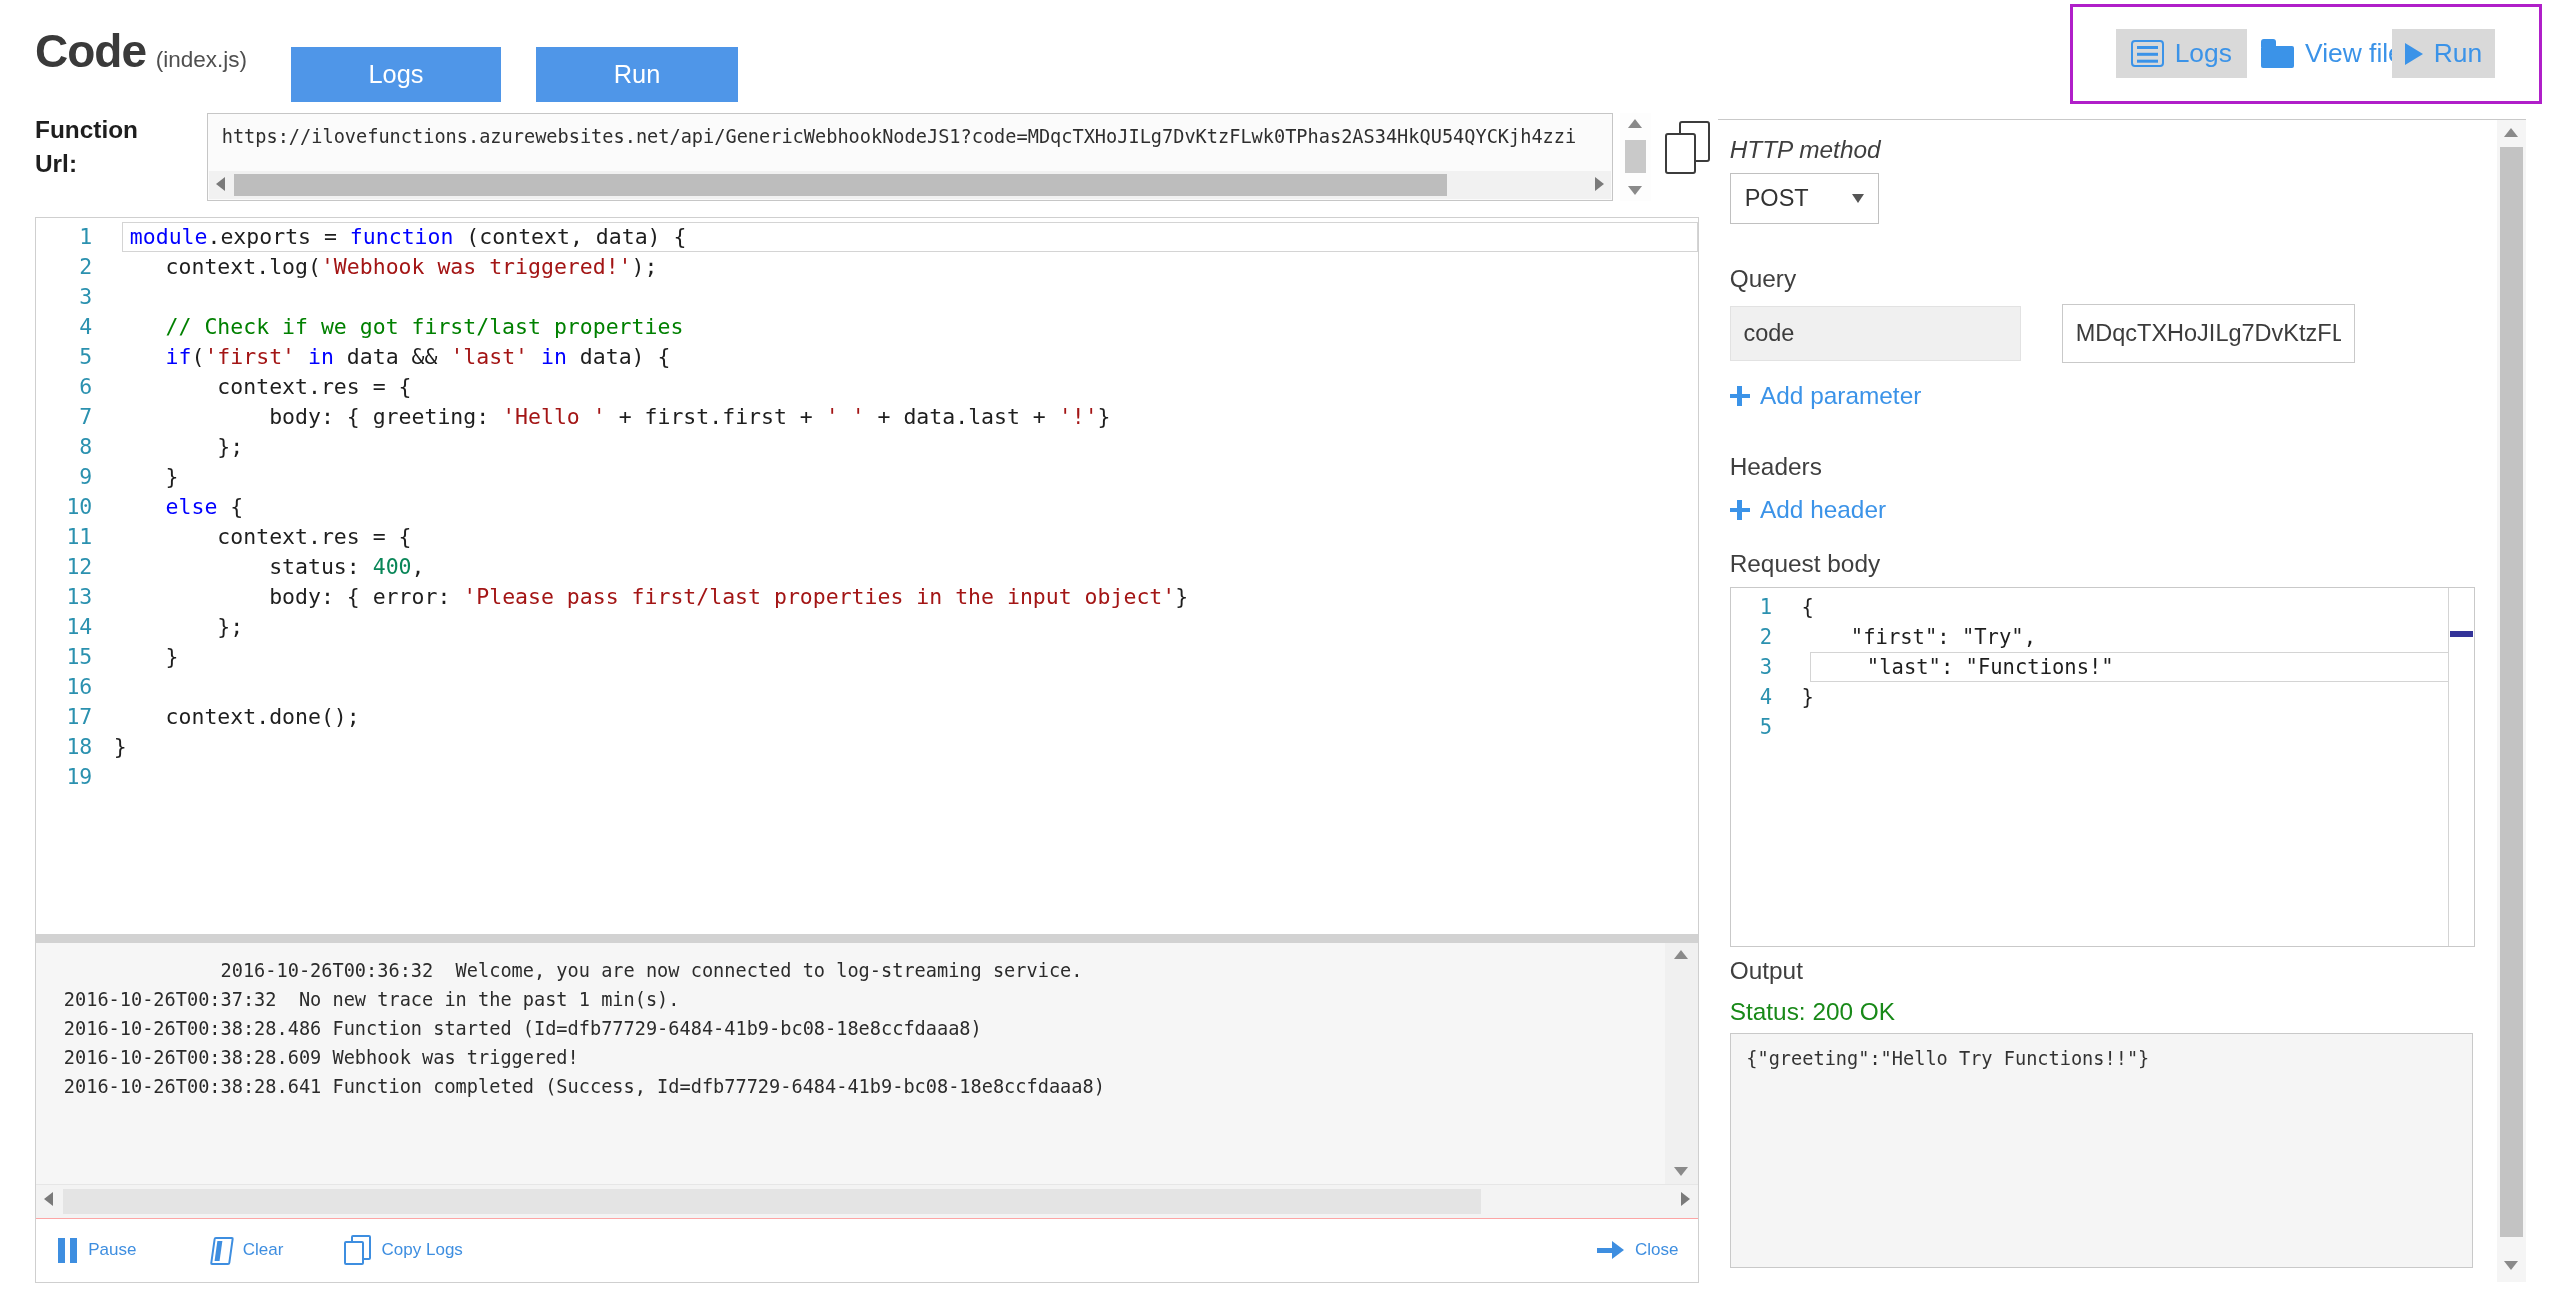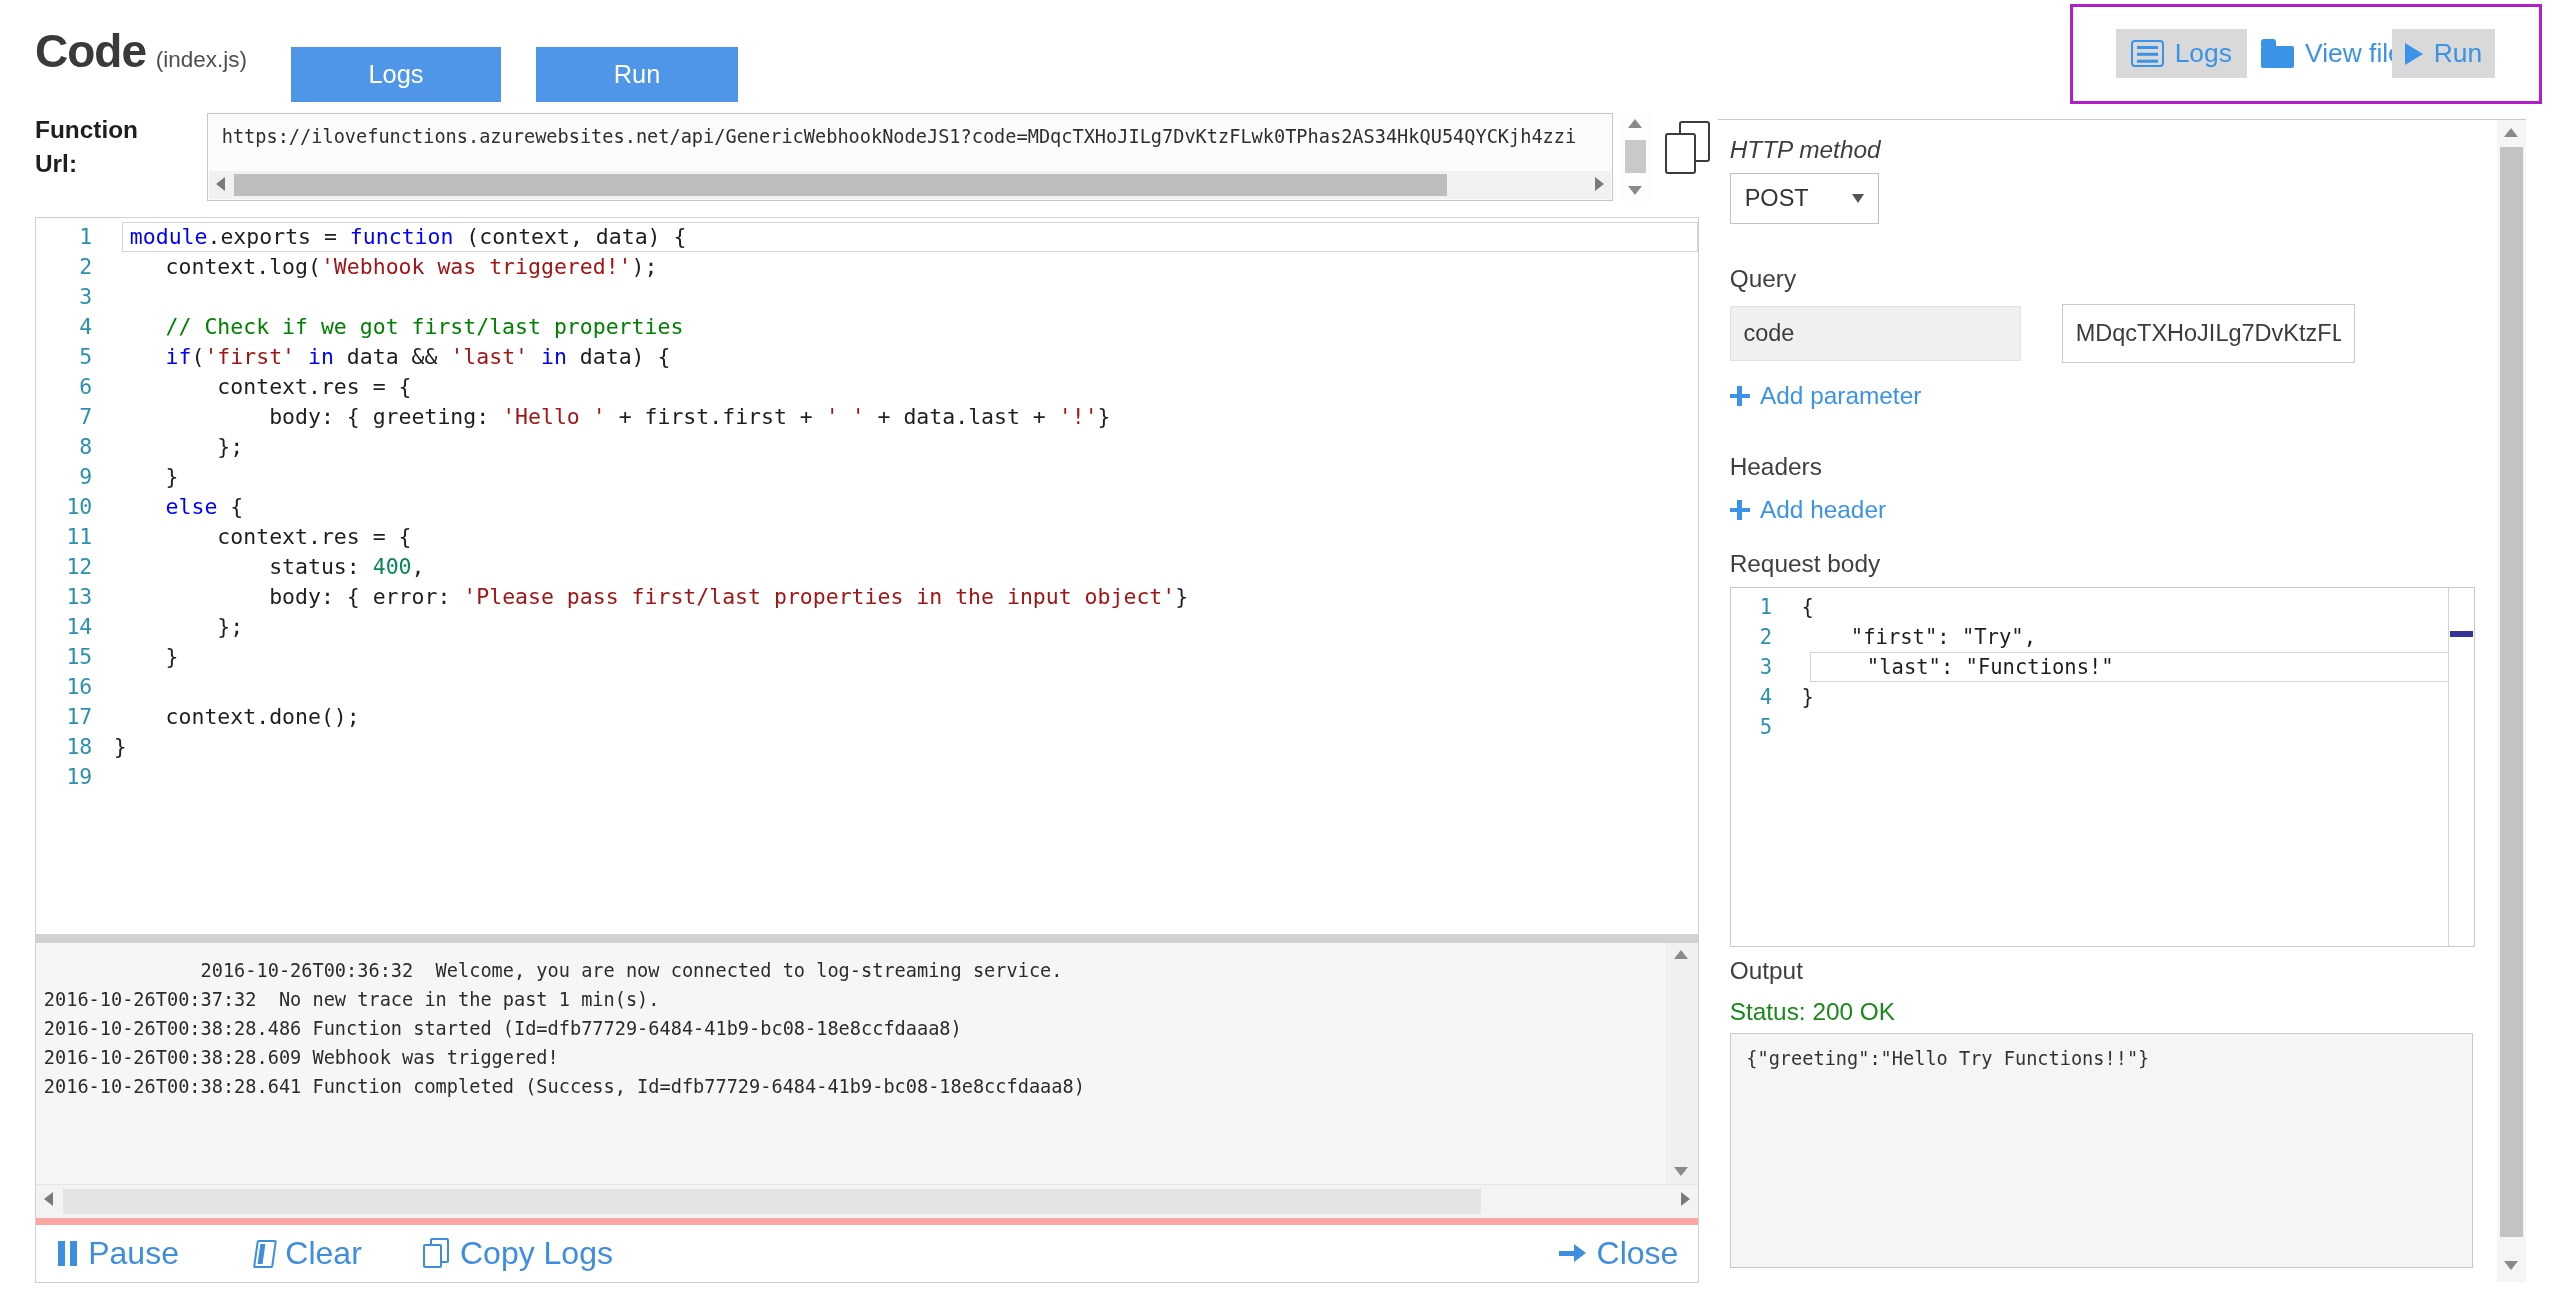--- a/index.html
+++ b/index.html
@@ -61,26 +61,26 @@
   .gut{flex:none;width:70px;text-align:right;padding-right:13.7px;color:var(--gutter-teal,#2b91af);box-sizing:border-box;}
   .src{flex:1;white-space:pre;color:#1e1e1e;padding-left:7.8px;}
   .cl-current .src{outline:1px solid #d4d4d4;outline-offset:-1px;margin-left:16px;}
   .tk-k{color:var(--keyword-blue,#0000ff);} .tk-s{color:var(--string-red,#a31515);}
   .tk-c{color:var(--comment-green,#008000);} .tk-n{color:var(--number-teal,#098658);} .tk-d{color:#1e1e1e;}
 
   .divider{height:8.8px;background:#d2d2d2;flex:none;}
   .logs-area{height:241px;background:#f6f6f6;position:relative;flex:none;overflow:hidden;}
   .log-lines{padding:13.7px 59px 0 7.8px;font-family:"DejaVu Sans Mono",monospace;font-size:18.6px;
              line-height:29px;color:#2b2b2b;}
-  .log-line{white-space:pre;}
+  .log-line{white-space:pre;margin-left:20px;}
   .logs-vscroll{position:absolute;right:0;top:0;bottom:0;width:33px;background:#f0f0f0;}
   .logs-hscroll{position:relative;height:33px;background:#f3f3f3;border-top:1px solid #e6e6e6;flex:none;}
   .logs-hthumb{position:absolute;left:27px;top:3.9px;bottom:3.9px;width:1418px;background:#e4e4e4;}
-  .action-bar{flex:1;background:#fff;border-top:7px solid #fca5a5;display:flex;align-items:center;
-              color:var(--link-blue,#3e8ee0);font-size:32px;}
+  .action-bar{flex:1;background:#fff;border-top:1px solid #fca5a5;display:flex;align-items:center;
+              color:var(--link-blue,#3e8ee0);font-size:17px;}
   .ab-item{display:flex;align-items:center;gap:10.8px;cursor:pointer;}
   .icon-pause{width:5.9px;height:25.4px;border-left:7.8px solid currentColor;border-right:7.8px solid currentColor;}
   .icon-clear{width:15.6px;height:23.5px;border:2.9px solid currentColor;border-radius:2px;transform:skewX(-8deg);position:relative;}
   .icon-clear::after{content:"";position:absolute;left:2px;top:2px;bottom:2px;width:4.9px;background:currentColor;}
   .icon-copy{position:relative;width:26.4px;height:30px;}
   .icon-copy::before{content:"";position:absolute;right:0;top:0;width:15.6px;height:20.5px;border:2.9px solid currentColor;border-radius:2px;}
   .icon-copy::after{content:"";position:absolute;left:0;bottom:0;width:15.6px;height:20.5px;border:2.9px solid currentColor;border-radius:2px;background:#fff;}
   .icon-arrow{position:relative;width:27px;height:19.6px;}
   .icon-arrow::before{content:"";position:absolute;left:0;top:7.8px;width:15.6px;height:4.9px;background:currentColor;}
   .icon-arrow::after{content:"";position:absolute;right:0;top:0;border-left:12.7px solid currentColor;

